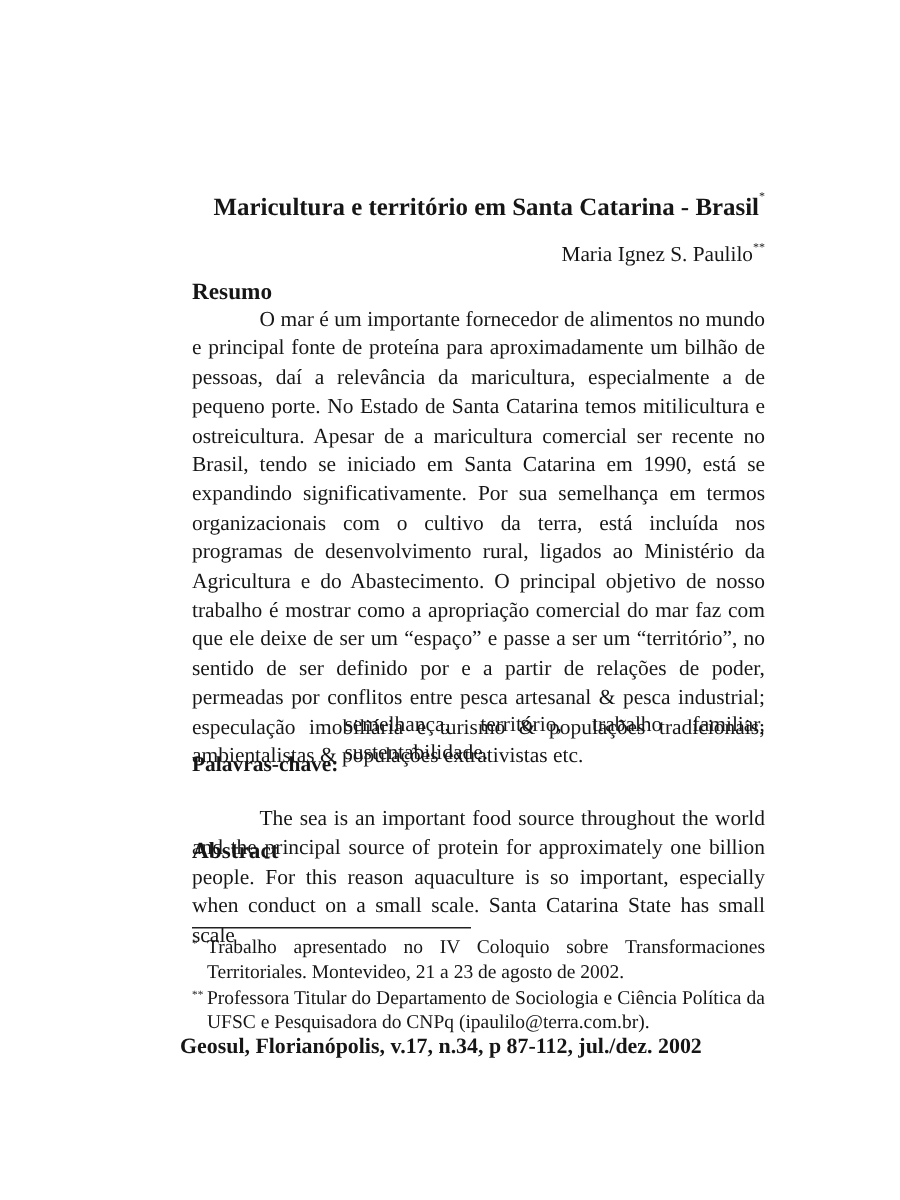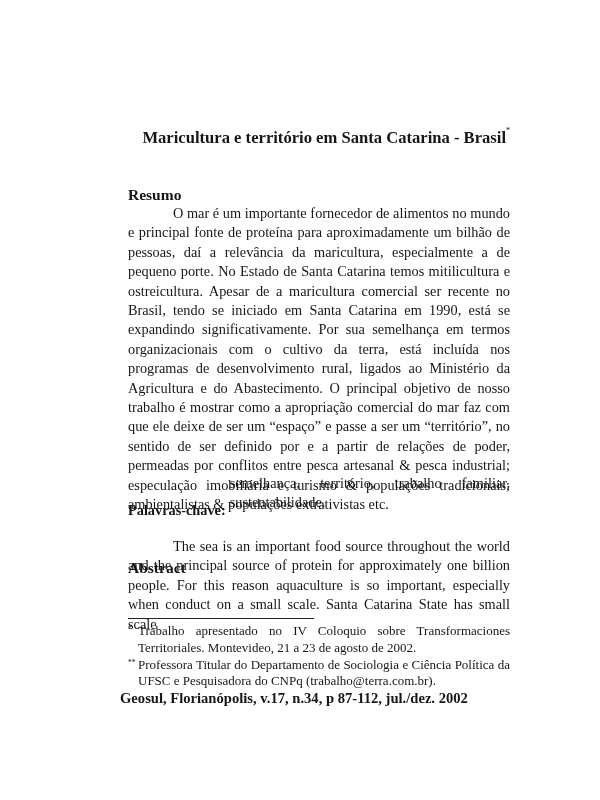--- a/index.html
+++ b/index.html
@@ -28,20 +28,21 @@
   .fn-text { flex: 1; }
   .journal { position: absolute; top: 690px; left: 120px; width: 390px; font-weight: bold; font-size: 14.6px; }
 </style>
 </head>
 <body>
 
 <div class="page">
 
   <div class="title"><span>Maricultura e território em Santa Catarina - Brasil</span><sup>*</sup></div>
 
+  <div class="author"><span>Maria Ignez S. Paulilo</span><sup>**</sup></div>
 
   <div class="heading h-resumo">Resumo</div>
   <div class="body resumo-body">
     <p>O mar é um importante fornecedor de alimentos no mundo e principal fonte de proteína para aproximadamente um bilhão de pessoas, daí a relevância da maricultura, especialmente a de pequeno porte. No Estado de Santa Catarina temos mitilicultura e ostreicultura. Apesar de a maricultura comercial ser recente no Brasil, tendo se iniciado em Santa Catarina em 1990, está se expandindo significativamente. Por sua semelhança em termos organizacionais com o cultivo da terra, está incluída nos programas de desenvolvimento rural, ligados ao Ministério da Agricultura e do Abastecimento. O principal objetivo de nosso trabalho é mostrar como a apropriação comercial do mar faz com que ele deixe de ser um “espaço” e passe a ser um “território”, no sentido de ser definido por e a partir de relações de poder, permeadas por conflitos entre pesca artesanal &amp; pesca industrial; especulação imobiliária e turismo &amp; populações tradicionais; ambientalistas &amp; populações extrativistas etc.</p>
   </div>
 
   <div class="keywords">
     <span class="kw-label">Palavras-chave:</span>
     <div class="kw-list">
       <div class="kw-line1">
@@ -61,18 +62,18 @@
 
   <div class="rule"></div>
 
   <div class="footnotes">
     <div class="fn">
       <span class="fn-mark">*</span>
       <span class="fn-text">Trabalho apresentado no IV Coloquio sobre Transformaciones Territoriales. Montevideo, 21 a 23 de agosto de 2002.</span>
     </div>
     <div class="fn">
       <span class="fn-mark">**</span>
-      <span class="fn-text">Professora Titular do Departamento de Sociologia e Ciência Política da UFSC e Pesquisadora do CNPq (trabalho@terra.com.br).</span>
+      <span class="fn-text">Professora Titular do Departamento de Sociologia e Ciência Política da UFSC e Pesquisadora do CNPq (ipaulilo@terra.com.br).</span>
     </div>
   </div>
 
   <div class="journal">Geosul, Florianópolis, v.17, n.34, p 87-112, jul./dez. 2002</div>
 </div>
 
 </body></html>

